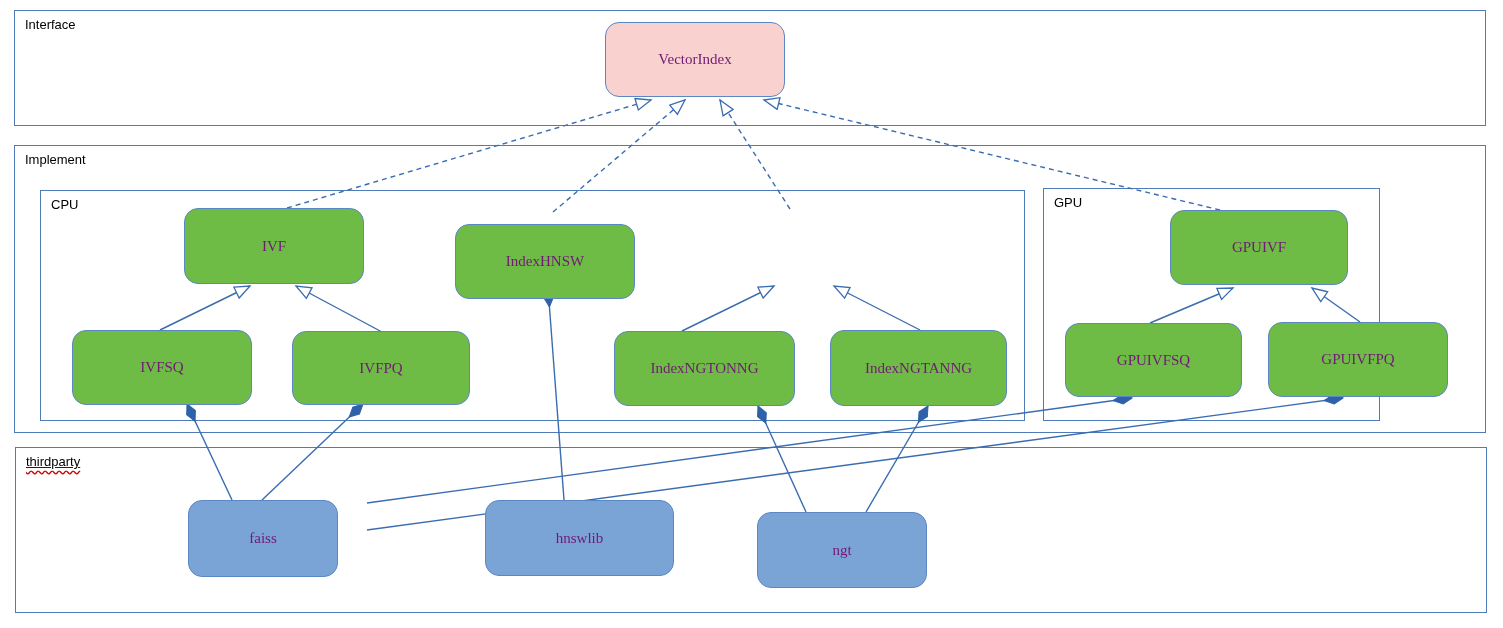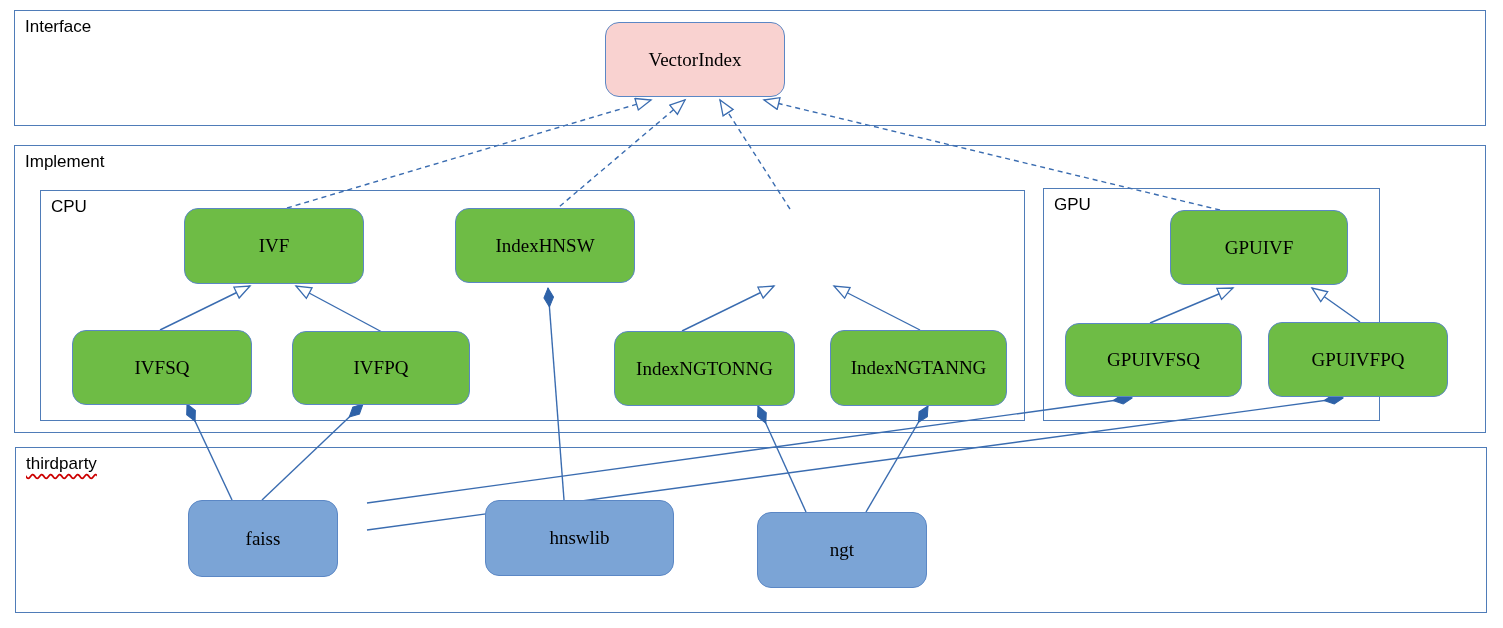--- a/index.html
+++ b/index.html
@@ -3,37 +3,37 @@
 <meta charset="utf-8">
 <style>
   html,body { margin:0; padding:0; background:#ffffff; }
   .canvas {
     position:relative; width:1503px; height:628px; background:#ffffff;
     font-family:"Liberation Sans", sans-serif; overflow:hidden;
   }
   
   .group { position:absolute; border:1.6px solid #4f7cb8; background:transparent; z-index:1; box-sizing:border-box; }
   .glabel {
-    position:absolute; top:6px; left:10px; font-size:17px; color:#000;
+    position:absolute; top:6px; left:10px; font-size:13px; color:#000;
     font-family:"Liberation Sans", sans-serif;
   }
-  .u-solid { text-decoration-color:#222; }
+  .u-solid { text-decoration: underline; text-decoration-color:#222; }
   .u-wavy  { text-decoration: underline wavy #cc0000; text-underline-offset:4px; }
   
   svg.edges { position:absolute; left:0; top:0; z-index:2; pointer-events:none; }
   .edge  { stroke:#3a6cb0; stroke-width:1.4; fill:none; }
   .dash  { stroke-dasharray:5 4; }
   
   .node {
     position:absolute; z-index:3; box-sizing:border-box;
     border:1.6px solid #5b87c5; border-radius:14px;
     display:flex; align-items:center; justify-content:center;
   }
   .nlabel {
-    font-family:"Liberation Serif", serif; font-size:19px; color:#000000;
+    font-family:"Liberation Serif", serif; font-size:15px; color:#701a75;
     text-align:center; padding:0 6px;
   }
   .green { background:#6ebc45; }
   .blue  { background:#7ba4d6; }
   .pink  { background:#f9d2d0; }
 </style>
 </head>
 <body>
 
 <div class="canvas">
@@ -89,21 +89,21 @@
     <line class="edge" x1="1343" y1="398" x2="367" y2="530" marker-start="url(#mDia)"></line>
   </svg>
 
   <div class="node pink" style="left:605px;top:22px;width:180px;height:75px">
     <span class="nlabel">VectorIndex</span>
   </div>
 
   <div class="node green" style="left:184px;top:208px;width:180px;height:76px">
     <span class="nlabel">IVF</span>
   </div>
-  <div class="node green" style="left:455px;top:208px;width:180px;height:75px">
+  <div class="node green" style="left:455px;top:224px;width:180px;height:75px">
     <span class="nlabel">IndexHNSW</span>
   </div>
 
   <div class="node green" style="left:72px;top:330px;width:180px;height:75px">
     <span class="nlabel">IVFSQ</span>
   </div>
   <div class="node green" style="left:614px;top:331px;width:181px;height:75px">
     <span class="nlabel">IndexNGTONNG</span>
   </div>
   <div class="node green" style="left:292px;top:331px;width:178px;height:74px">

